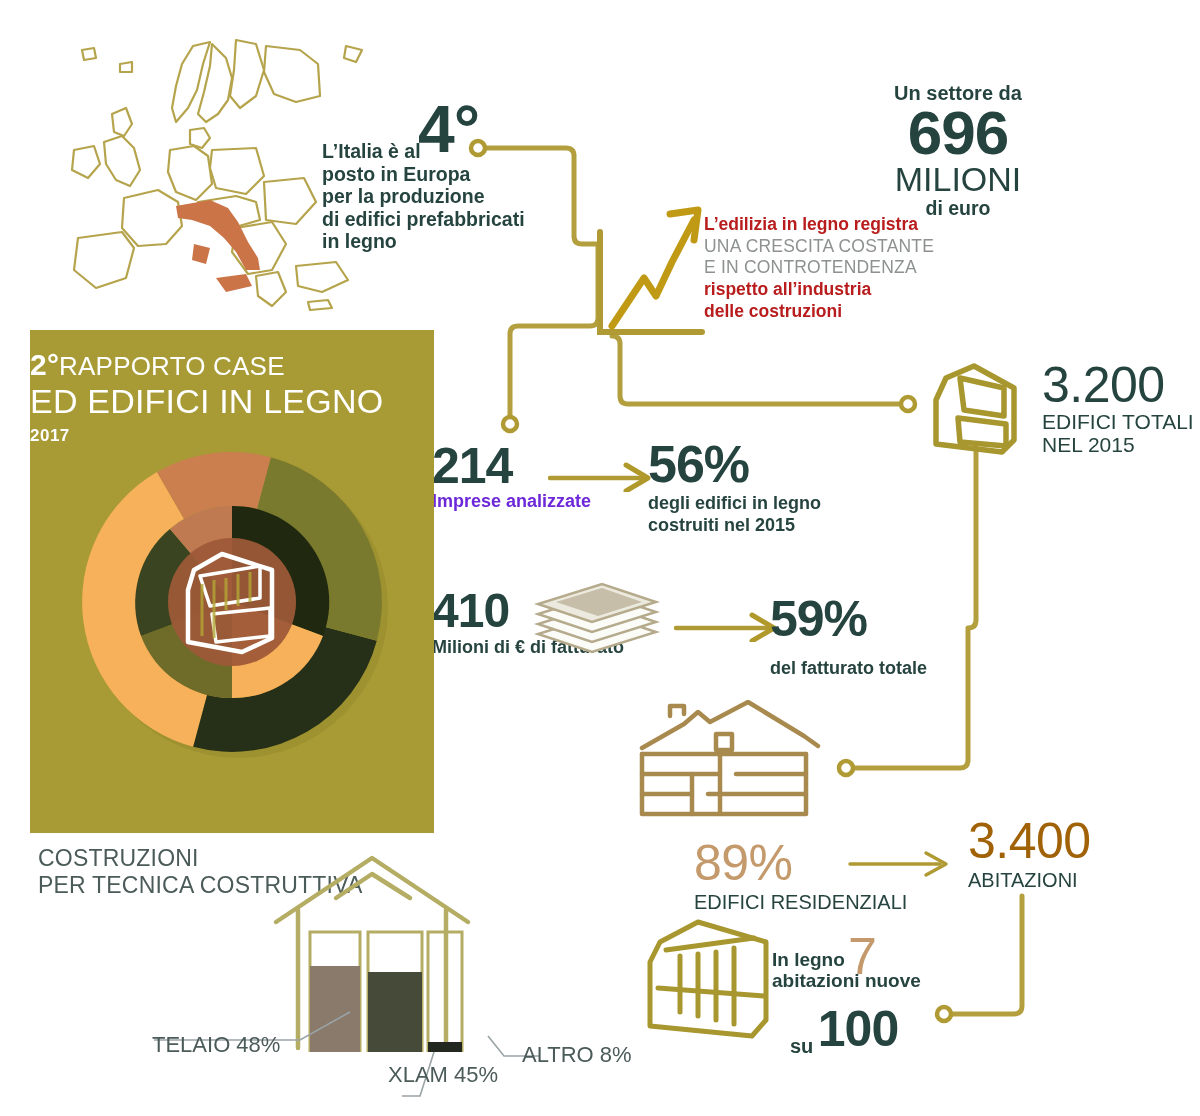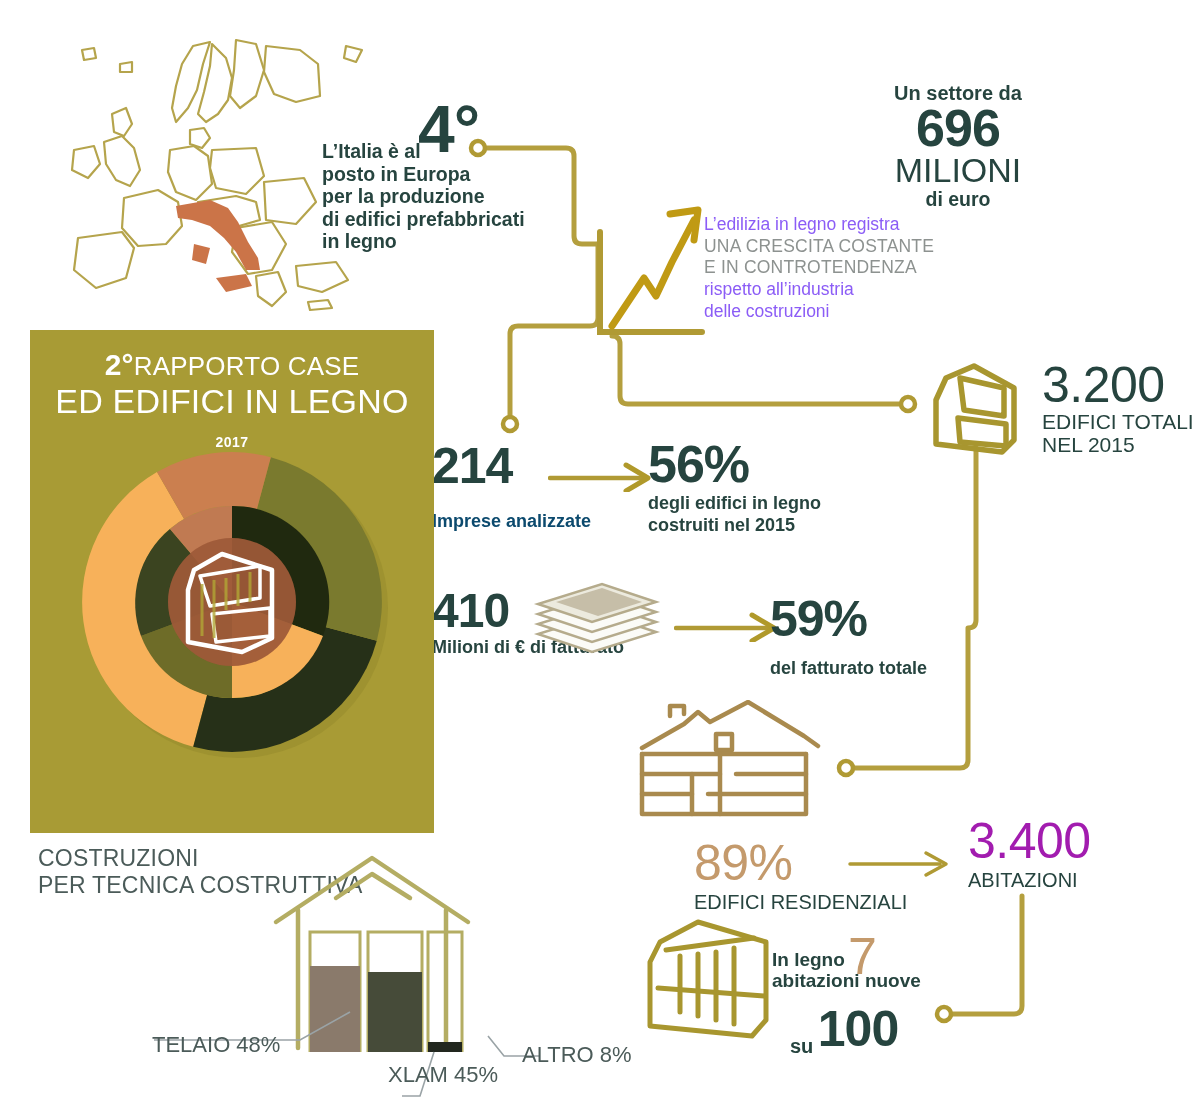--- a/index.html
+++ b/index.html
@@ -34,72 +34,72 @@
 
   
   .t-dark{color:#26443f;font-weight:bold;line-height:1.16;}
 
   .italia-block{left:322px;top:140px;width:215px;font-size:19.5px;}
   .italia-block .ln{display:block;white-space:nowrap;}
   .big4{position:absolute;left:418px;top:96px;font-size:66px;font-weight:bold;color:#26443f;line-height:1;letter-spacing:-1px;}
 
   .settore{left:878px;top:82px;width:160px;text-align:center;}
   .settore .lbl-sm{font-size:20px;font-weight:bold;color:#26443f;line-height:1.1;display:block;}
-  .settore .num{font-size:52px;font-weight:bold;color:#26443f;display:block;line-height:0.94;letter-spacing:-1px;}
+  .settore .num{font-size:62px;font-weight:bold;color:#26443f;display:block;line-height:0.94;letter-spacing:-1px;}
   .settore .mil{font-size:34px;color:#26443f;display:block;line-height:1.02;letter-spacing:0px;}
   .settore .euro{font-size:19.5px;font-weight:bold;color:#26443f;display:block;line-height:1.15;}
 
   .edilizia{left:704px;top:214px;width:250px;font-size:17.5px;line-height:1.24;}
-  .edilizia .b{font-weight:normal;color:#8b5cf6;display:block;white-space:nowrap;}
+  .edilizia .b{font-weight:bold;color:#b91c1c;display:block;white-space:nowrap;}
   .edilizia .g{color:#8d9290;display:block;white-space:nowrap;font-weight:normal;letter-spacing:0.2px;}
 
   .tot3200{left:1042px;top:362px;width:165px;}
   .tot3200 .num{font-size:50px;color:#26443f;line-height:0.95;display:block;letter-spacing:-0.5px;}
   .tot3200 .cap{font-size:21px;color:#26443f;display:block;line-height:1.12;}
 
   .n248{left:432px;top:443px;}
   .n248 .num{font-size:50px;font-weight:bold;color:#26443f;line-height:0.95;display:block;letter-spacing:-1px;}
-  .n248 .cap{font-size:18px;font-weight:bold;color:#0c4a6e;display:block;line-height:1.2;margin-top:20px;}
+  .n248 .cap{font-size:18px;font-weight:bold;color:#6d28d9;display:block;line-height:1.2;margin-top:0;}
 
   .p56{left:648px;top:440px;}
   .p56 .num{font-size:52px;font-weight:bold;color:#26443f;line-height:0.95;display:block;letter-spacing:-1px;}
   .p56 .cap{font-size:18px;font-weight:bold;color:#26443f;display:block;line-height:1.2;margin-top:4px;}
   .p56 .cap span{display:block;white-space:nowrap;}
 
   .n410{left:432px;top:588px;}
   .n410 .num{font-size:48px;font-weight:bold;color:#26443f;line-height:0.95;display:block;letter-spacing:-1px;}
   .n410 .cap{font-size:18px;font-weight:bold;color:#26443f;display:block;line-height:1.2;margin-top:3px;white-space:nowrap;}
 
   .p59{left:770px;top:596px;}
   .p59 .num{font-size:50px;font-weight:bold;color:#26443f;line-height:0.95;display:block;letter-spacing:-1px;}
   .p59 .cap{font-size:18px;font-weight:bold;color:#26443f;display:block;line-height:1.2;margin-top:14px;white-space:nowrap;}
 
   .p89{left:694px;top:840px;}
   .p89 .num{font-size:50px;color:#c49a6c;line-height:0.95;display:block;letter-spacing:-0.5px;}
   .p89 .cap{font-size:20px;color:#26443f;display:block;line-height:1.2;margin-top:2px;white-space:nowrap;text-align:center;}
 
   .n3400{left:968px;top:818px;}
-  .n3400 .num{font-size:50px;color:#a21caf;line-height:0.95;display:block;letter-spacing:-0.5px;}
+  .n3400 .num{font-size:50px;color:#a16207;line-height:0.95;display:block;letter-spacing:-0.5px;}
   .n3400 .cap{font-size:20px;color:#26443f;display:block;line-height:1.2;margin-top:2px;}
 
   .legno7{left:772px;top:950px;width:180px;}
   .legno7 .l1{font-size:19px;font-weight:bold;color:#26443f;display:block;line-height:1.1;white-space:nowrap;}
   .legno7 .l2{font-size:19px;font-weight:bold;color:#26443f;display:block;line-height:1.1;white-space:nowrap;}
   .big7{position:absolute;left:848px;top:930px;font-size:52px;color:#c49a6c;line-height:1;font-weight:normal;}
   .su100{position:absolute;left:790px;top:1000px;}
   .su100 .su{font-size:20px;font-weight:bold;color:#26443f;vertical-align:bottom;}
   .su100 .n{font-size:50px;font-weight:bold;color:#26443f;letter-spacing:-1px;}
 
   
   .panel{left:30px;top:330px;width:404px;height:503px;background:#a89b35;}
-  .panel-title{position:absolute;left:0;top:18px;width:404px;text-align:center;color:#ffffff;}
+  .panel-title{position:absolute;left:0;top:18px;width:404px;text-align:left;color:#ffffff;}
   .panel-title .l1{font-size:26px;display:block;line-height:1.12;letter-spacing:0.2px;}
   .panel-title .l1 b{font-size:30px;font-weight:bold;}
   .panel-title .l2{font-size:34px;display:block;line-height:1.12;letter-spacing:0.2px;}
-  .panel-title .yr{font-size:14px;display:block;margin-top:14px;font-weight:bold;letter-spacing:0.5px;}
+  .panel-title .yr{font-size:17px;display:block;margin-top:6px;font-weight:bold;letter-spacing:0.5px;}
 
   .logo{position:absolute;left:155px;top:782px;width:130px;height:44px;}
 
   .costruzioni{left:38px;top:845px;}
   .costruzioni span{display:block;font-size:23px;color:#4b5b59;line-height:1.16;letter-spacing:0.2px;}
 
   .lbl-telaio{left:152px;top:1032px;font-size:22px;color:#4b5b59;white-space:nowrap;}
   .lbl-xlam{left:388px;top:1062px;font-size:22px;color:#4b5b59;white-space:nowrap;}
   .lbl-altro{left:522px;top:1042px;font-size:22px;color:#4b5b59;white-space:nowrap;}
 </style>

